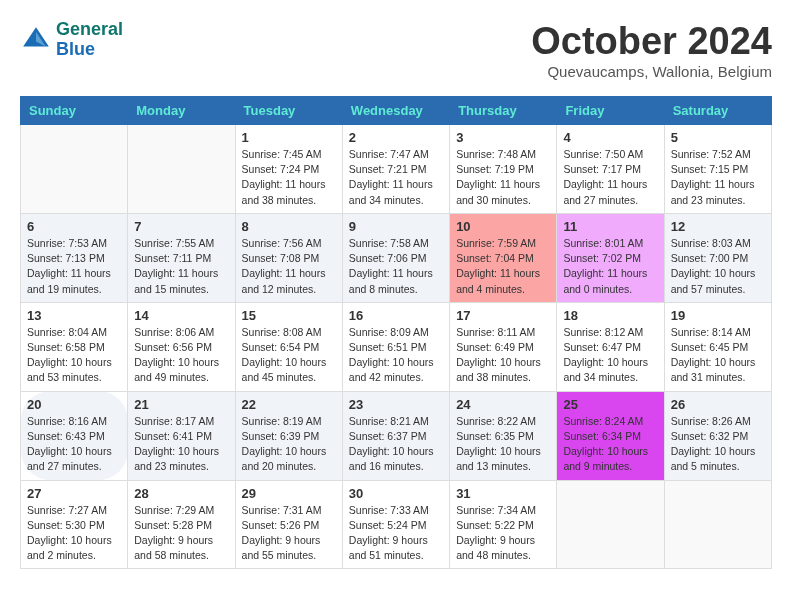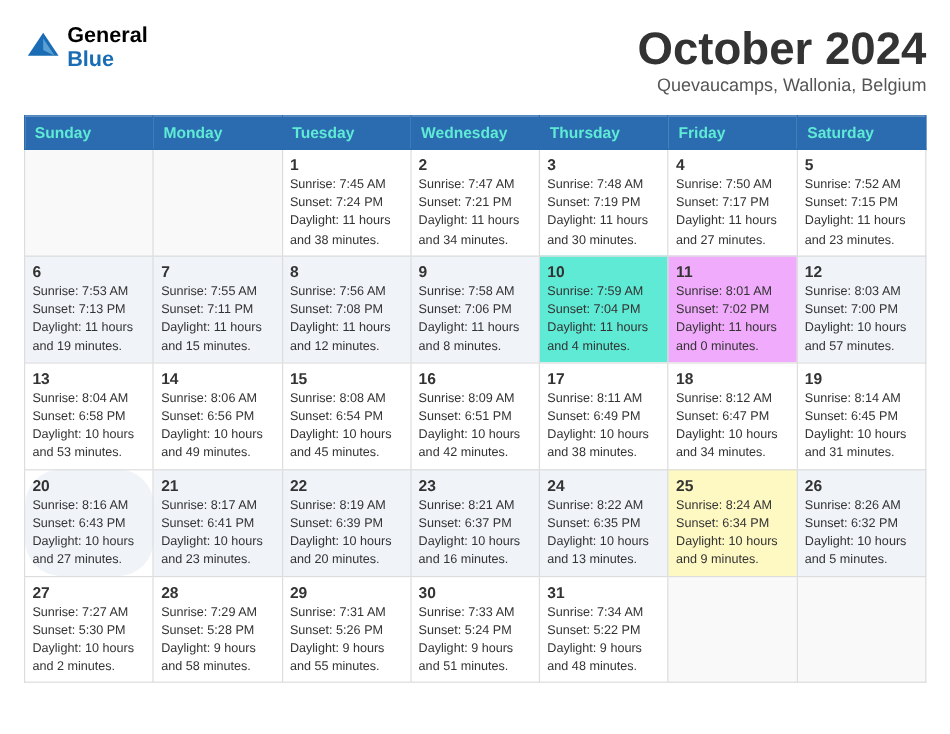--- a/index.html
+++ b/index.html
@@ -22,21 +22,21 @@
       gap: 4px;
     }
     .logo-text {
       display: flex;
       flex-direction: column;
       line-height: 1.1;
     }
     .logo-general {
       font-size: 18px;
       font-weight: bold;
-      color: #000000;
+      color: #0f766e;
     }
     .logo-blue {
       font-size: 18px;
       font-weight: bold;
       color: #1a6db5;
     }
     .logo-icon {
       width: 32px;
       height: 32px;
     }
@@ -187,21 +187,21 @@
           <div class="day-info">Sunrise: 7:56 AM
 Sunset: 7:08 PM
 Daylight: 11 hours and 12 minutes.</div>
         </td>
         <td style="background: rgb(240, 243, 248);">
           <span class="day-num">9</span>
           <div class="day-info">Sunrise: 7:58 AM
 Sunset: 7:06 PM
 Daylight: 11 hours and 8 minutes.</div>
         </td>
-        <td style="background: #5eead4;">
+        <td style="background: #fca5a5;">
           <span class="day-num">10</span>
           <div class="day-info">Sunrise: 7:59 AM
 Sunset: 7:04 PM
 Daylight: 11 hours and 4 minutes.</div>
         </td>
         <td style="background: #f0abfc;">
           <span class="day-num">11</span>
           <div class="day-info">Sunrise: 8:01 AM
 Sunset: 7:02 PM
 Daylight: 11 hours and 0 minutes.</div>
@@ -281,21 +281,21 @@
           <div class="day-info">Sunrise: 8:21 AM
 Sunset: 6:37 PM
 Daylight: 10 hours and 16 minutes.</div>
         </td>
         <td style="background: rgb(240, 243, 248);">
           <span class="day-num">24</span>
           <div class="day-info">Sunrise: 8:22 AM
 Sunset: 6:35 PM
 Daylight: 10 hours and 13 minutes.</div>
         </td>
-        <td style="background: #fef9c3;">
+        <td style="background: #d946ef;">
           <span class="day-num">25</span>
           <div class="day-info">Sunrise: 8:24 AM
 Sunset: 6:34 PM
 Daylight: 10 hours and 9 minutes.</div>
         </td>
         <td style="background: rgb(240, 243, 248);">
           <span class="day-num">26</span>
           <div class="day-info">Sunrise: 8:26 AM
 Sunset: 6:32 PM
 Daylight: 10 hours and 5 minutes.</div>

